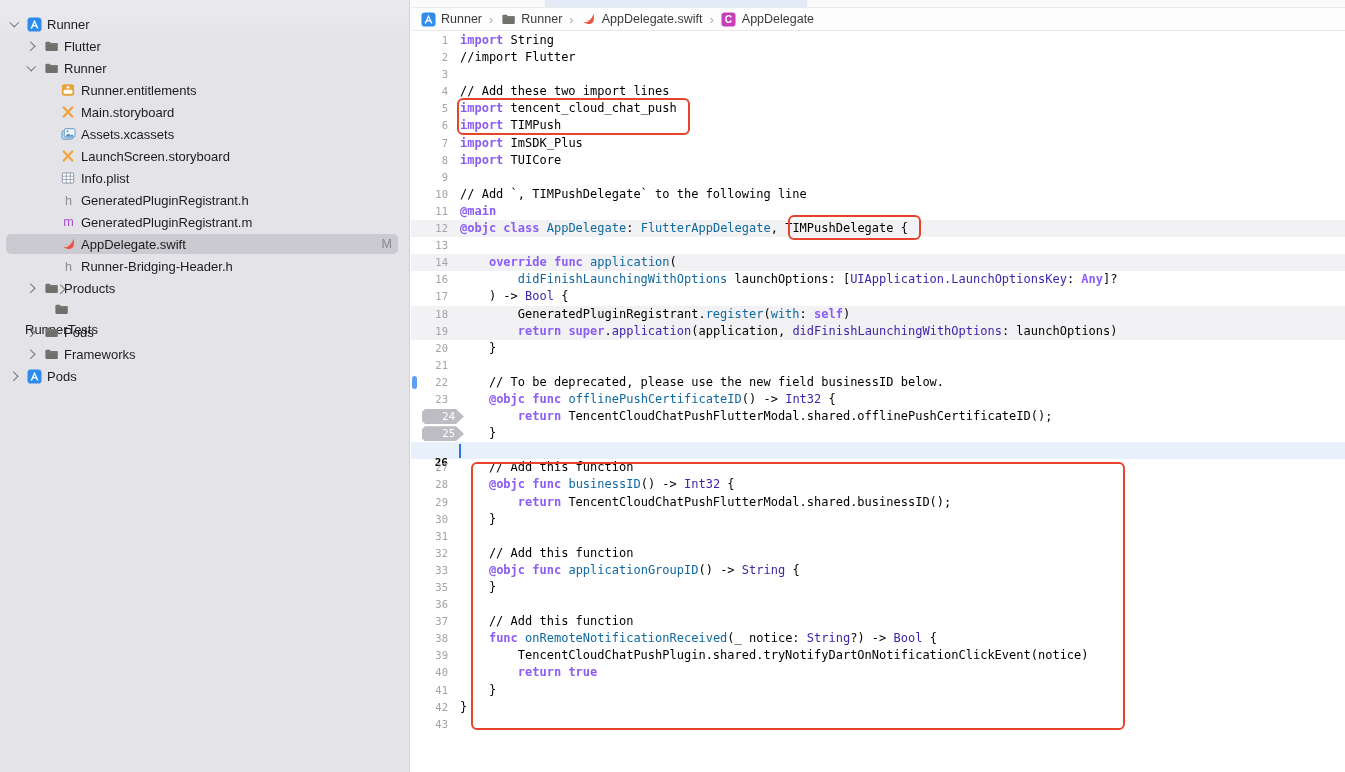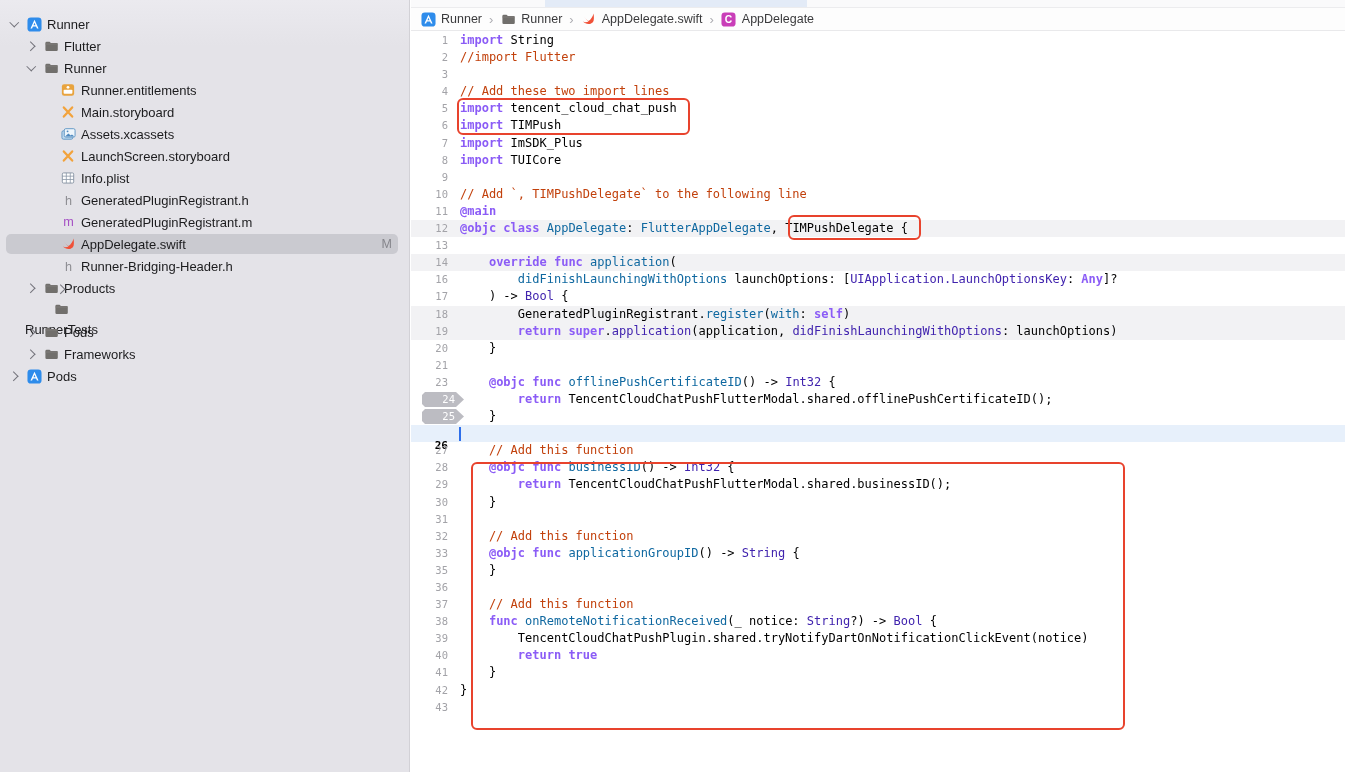--- a/index.html
+++ b/index.html
@@ -43,21 +43,21 @@
   .line-num.num-current{color:#000;font-weight:bold;font-size:11px;margin-top:12px;}
   .line-num.bp-tag{left:11px;top:1px;width:42px;height:15px;line-height:15px;
             background:#BCBCC2;color:#fff;text-align:right;box-sizing:border-box;padding-right:9px;
             clip-path:polygon(3px 0,34px 0,42px 7.5px,34px 15px,3px 15px,0 12px,0 3px);}
   .change-bar{position:absolute;left:1px;top:2px;width:5px;height:13px;border-radius:2.5px;background:#5E9EF4;}
   .caret{position:absolute;left:48px;top:1.5px;width:2px;height:14px;background:#2E6FEA;}
   .code-text{display:inline-block;white-space:pre;}
   .tok-kw{color:#8b5cf6;font-weight:bold;}
   .tok-type{color:#4023AE;}
   .tok-decl{color:#0F68A0;}
-  .tok-com{color:#c2410c;}
+  .tok-com{color:#000000;}
   .tok-pl{color:#000;}
   .anno{position:absolute;border:2.5px solid #E8432D;border-radius:6px;pointer-events:none;box-sizing:border-box;}
 </style>
 </head>
 <body>
 
 <div class="app">
   <div class="sidebar" id="sidebar">
       <div class="side-row">
         <div class="side-content" style="margin-left: 8px;">
@@ -328,20 +328,21 @@
         <div class="code-line"><span class="line-num">11</span><span class="code-text"><span class="tok-kw">@main</span></span></div>
         <div class="code-line bg-changed"><span class="line-num">12</span><span class="code-text"><span class="tok-kw">@objc</span><span class="tok-pl"> </span><span class="tok-kw">class</span><span class="tok-pl"> </span><span class="tok-decl">AppDelegate</span><span class="tok-pl">: </span><span class="tok-decl">FlutterAppDelegate</span><span class="tok-pl">, TIMPushDelegate {</span></span></div>
         <div class="code-line"><span class="line-num">13</span><span class="code-text"></span></div>
         <div class="code-line bg-changed"><span class="line-num">14</span><span class="code-text"><span class="tok-pl">    </span><span class="tok-kw">override</span><span class="tok-pl"> </span><span class="tok-kw">func</span><span class="tok-pl"> </span><span class="tok-decl">application</span><span class="tok-pl">(</span></span></div>
         <div class="code-line"><span class="line-num">16</span><span class="code-text"><span class="tok-pl">        </span><span class="tok-decl">didFinishLaunchingWithOptions</span><span class="tok-pl"> launchOptions: [</span><span class="tok-type">UIApplication.LaunchOptionsKey</span><span class="tok-pl">: </span><span class="tok-kw">Any</span><span class="tok-pl">]?</span></span></div>
         <div class="code-line"><span class="line-num">17</span><span class="code-text"><span class="tok-pl">    ) -&gt; </span><span class="tok-type">Bool</span><span class="tok-pl"> {</span></span></div>
         <div class="code-line bg-changed"><span class="line-num">18</span><span class="code-text"><span class="tok-pl">        GeneratedPluginRegistrant.</span><span class="tok-decl">register</span><span class="tok-pl">(</span><span class="tok-decl">with</span><span class="tok-pl">: </span><span class="tok-kw">self</span><span class="tok-pl">)</span></span></div>
         <div class="code-line bg-changed"><span class="line-num">19</span><span class="code-text"><span class="tok-pl">        </span><span class="tok-kw">return</span><span class="tok-pl"> </span><span class="tok-kw">super</span><span class="tok-pl">.</span><span class="tok-type">application</span><span class="tok-pl">(application, </span><span class="tok-type">didFinishLaunchingWithOptions</span><span class="tok-pl">: launchOptions)</span></span></div>
         <div class="code-line"><span class="line-num">20</span><span class="code-text"><span class="tok-pl">    }</span></span></div>
         <div class="code-line"><span class="line-num">21</span><span class="code-text"></span></div>
+        <div class="code-line"><span class="change-bar"></span><span class="line-num">22</span><span class="code-text"><span class="tok-com">    // To be deprecated, please use the new field businessID below.</span></span></div>
         <div class="code-line"><span class="line-num">23</span><span class="code-text"><span class="tok-pl">    </span><span class="tok-kw">@objc</span><span class="tok-pl"> </span><span class="tok-kw">func</span><span class="tok-pl"> </span><span class="tok-decl">offlinePushCertificateID</span><span class="tok-pl">() -&gt; </span><span class="tok-type">Int32</span><span class="tok-pl"> {</span></span></div>
         <div class="code-line"><span class="line-num bp-tag">24</span><span class="code-text"><span class="tok-pl">        </span><span class="tok-kw">return</span><span class="tok-pl"> TencentCloudChatPushFlutterModal.shared.offlinePushCertificateID();</span></span></div>
         <div class="code-line"><span class="line-num bp-tag">25</span><span class="code-text"><span class="tok-pl">    }</span></span></div>
         <div class="code-line bg-current"><span class="line-num num-current">26</span><span class="caret"></span><span class="code-text"></span></div>
         <div class="code-line"><span class="line-num">27</span><span class="code-text"><span class="tok-com">    // Add this function</span></span></div>
         <div class="code-line"><span class="line-num">28</span><span class="code-text"><span class="tok-pl">    </span><span class="tok-kw">@objc</span><span class="tok-pl"> </span><span class="tok-kw">func</span><span class="tok-pl"> </span><span class="tok-decl">businessID</span><span class="tok-pl">() -&gt; </span><span class="tok-type">Int32</span><span class="tok-pl"> {</span></span></div>
         <div class="code-line"><span class="line-num">29</span><span class="code-text"><span class="tok-pl">        </span><span class="tok-kw">return</span><span class="tok-pl"> TencentCloudChatPushFlutterModal.shared.businessID();</span></span></div>
         <div class="code-line"><span class="line-num">30</span><span class="code-text"><span class="tok-pl">    }</span></span></div>
         <div class="code-line"><span class="line-num">31</span><span class="code-text"></span></div>
         <div class="code-line"><span class="line-num">32</span><span class="code-text"><span class="tok-com">    // Add this function</span></span></div>

